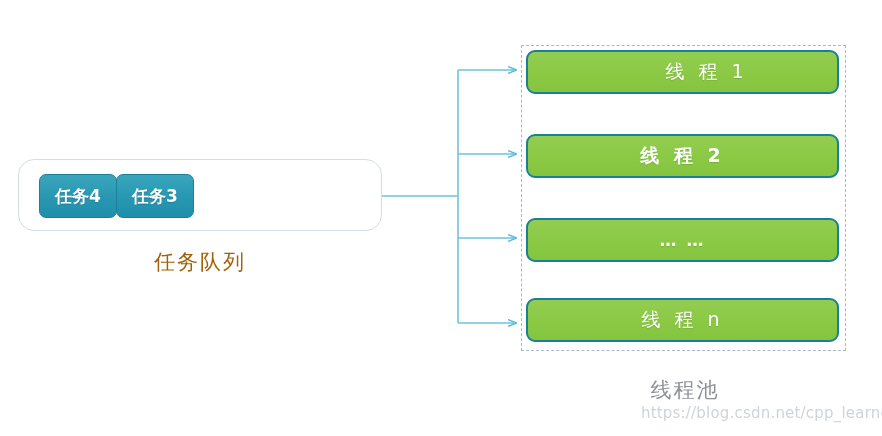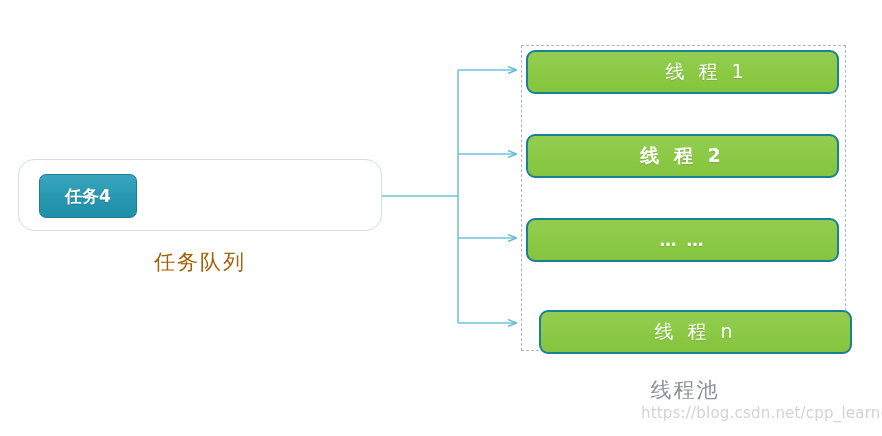--- a/index.html
+++ b/index.html
@@ -31,21 +31,21 @@
     background: #ffffff;
   }
   #task-row {
     position: absolute;
     left: 20px;
     top: 14px;
     display: flex;
     gap: 0px;
   }
   .task-box {
-    width: 98px;
+    width: 78px;
     height: 44px;
     box-sizing: border-box;
     border: 1.5px solid #1b7f97;
     border-radius: 7px;
     background: linear-gradient(180deg, #3aa5bd 0%, #2a9ab4 45%, #1f8fa9 100%);
     color: #ffffff;
     font-size: 17px;
     font-weight: bold;
     display: flex;
     align-items: center;
@@ -131,20 +131,21 @@
   }
 </style>
 </head>
 <body>
 
 <div id="canvas">
 
   <div id="task-queue-container">
     <div id="task-row">
       <div class="task-box">任务4</div>
+      <div class="task-box">任务3</div>
     </div>
   </div>
   <div id="task-queue-label">任务队列</div>
 
   <svg id="connector-svg" viewBox="0 0 882 436" xmlns="http://www.w3.org/2000/svg">
     <defs>
       <marker id="arrowhead" markerWidth="9" markerHeight="8" refX="8.5" refY="4" orient="auto" markerUnits="userSpaceOnUse">
         <path d="M0,0.4 L9,4 L0,7.6" fill="none" stroke="#5bb8d8" stroke-width="1.4" stroke-linecap="round" stroke-linejoin="round"></path>
       </marker>
     </defs>
@@ -158,19 +159,19 @@
       <path d="M458,154 L516,154" marker-end="url(#arrowhead)"></path>
       <path d="M458,238 L516,238" marker-end="url(#arrowhead)"></path>
       <path d="M458,323 L516,323" marker-end="url(#arrowhead)"></path>
     </g>
   </svg>
 
   <div id="thread-pool-container">
     <div class="thread-box" style="top:4px;padding-left:48px;">线 程 1</div>
     <div class="thread-box" style="top:88px;font-weight:bold;">线 程 2</div>
     <div class="thread-box dots" style="top:172px;">… …</div>
-    <div class="thread-box" style="top:264px;margin-left:13px;">线 程 n</div>
+    <div class="thread-box" style="top:252px;">线 程 n</div>
   </div>
   <div id="thread-pool-label">线程池</div>
 
   <div id="watermark">https://blog.csdn.net/cpp_learner</div>
 
 </div>
 
 </body></html>

